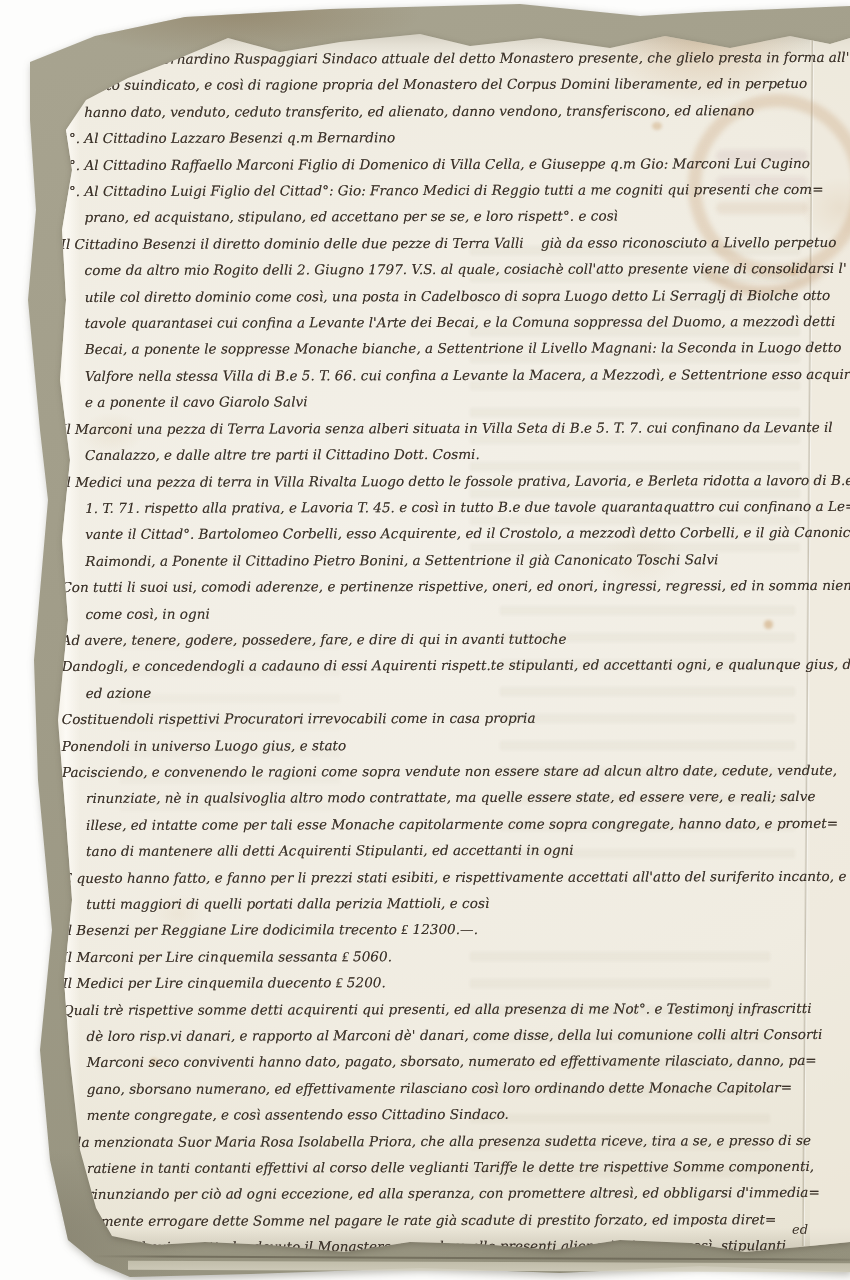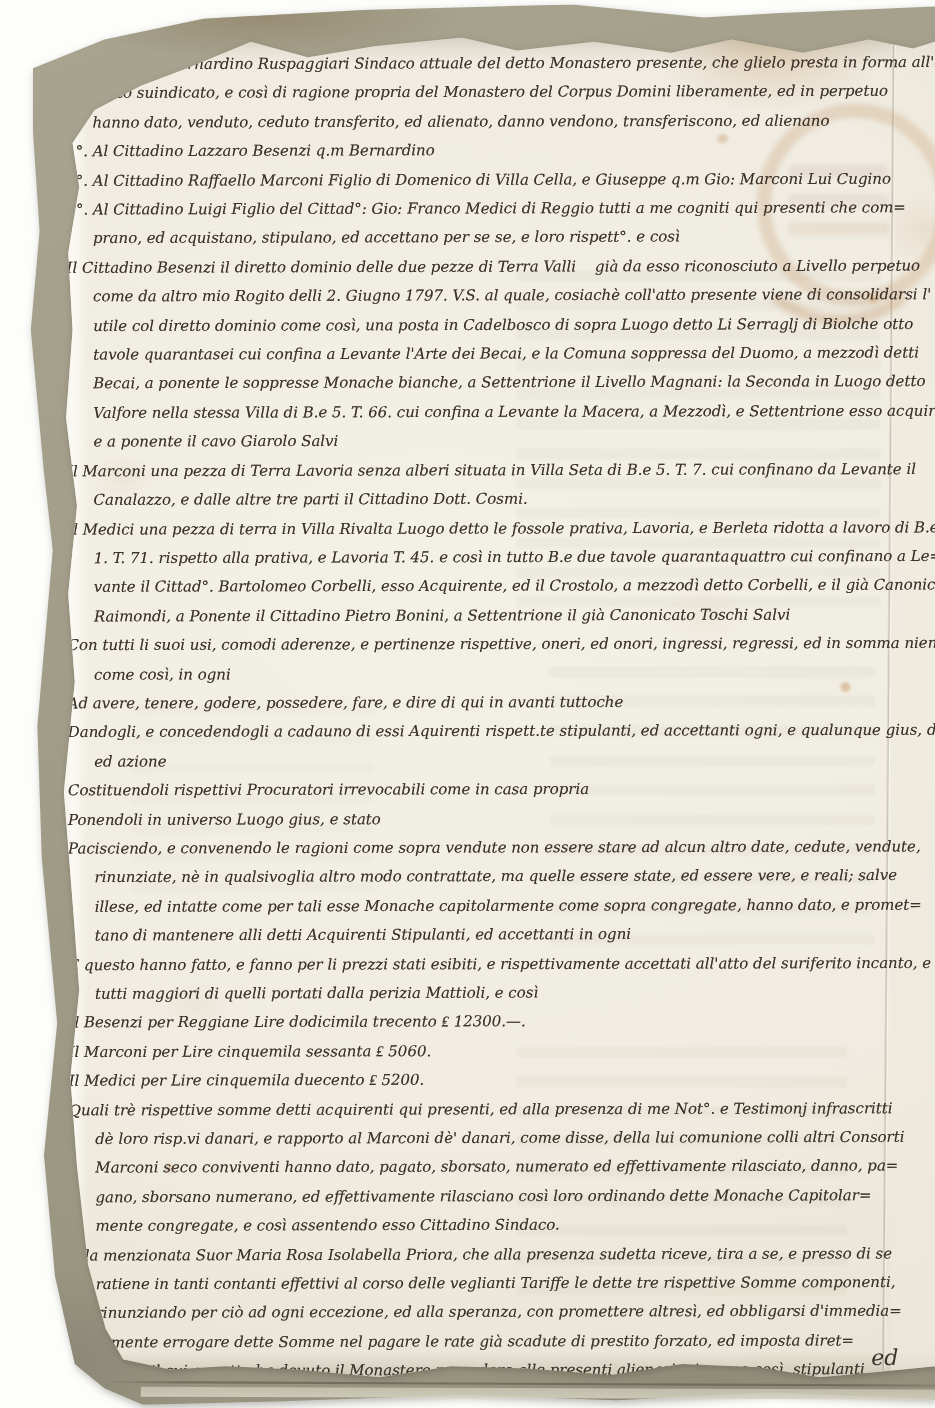--- a/index.html
+++ b/index.html
@@ -69,21 +69,21 @@
   .st3{left:652px;top:122px;width:10px;height:8px;background:rgba(196,146,88,.35);}
   .st4{left:150px;top:1058px;width:8px;height:8px;background:rgba(196,146,88,.3);}
   .textblock{
     position:absolute;left:60px;top:46px;width:786px;
     font-style:italic;font-size:13.6px;line-height:26.4px;color:#3b3229;
     text-shadow:0 0 .5px rgba(59,50,41,.55);
     transform:rotate(-.15deg);transform-origin:0 0;
   }
   .line{white-space:pre;}
   .line.body{padding-left:24px;}
-  .catchword{position:absolute;left:792px;top:1222px;font-style:italic;font-size:20px;color:#3b3229;}
+  .catchword{position:absolute;left:792px;top:1222px;font-style:italic;font-size:13px;color:#3b3229;}
 </style>
 </head>
 <body>
 
 <div class="scan">
   <div class="backing-wrap">
     <div class="backing"></div>
   </div>
   <div class="bottom-line"></div>
   <div class="bottom-sliver"></div>

